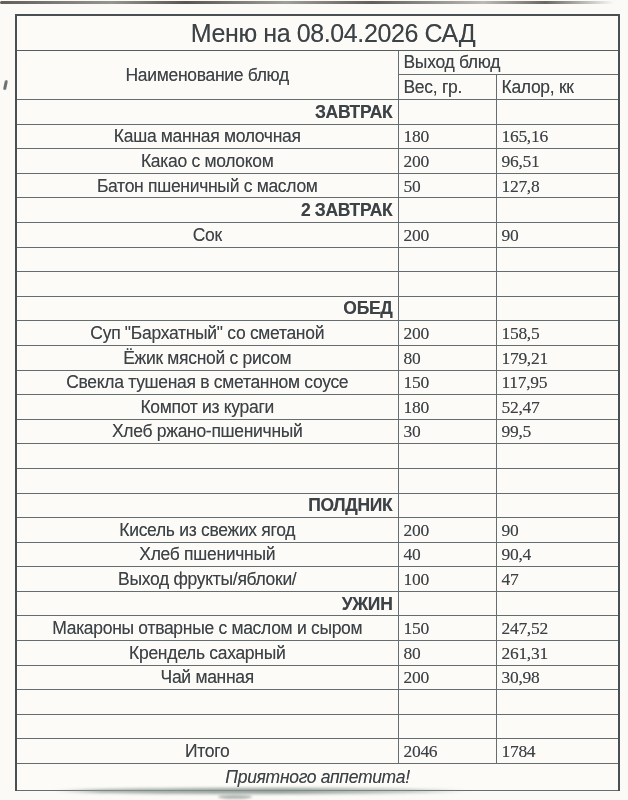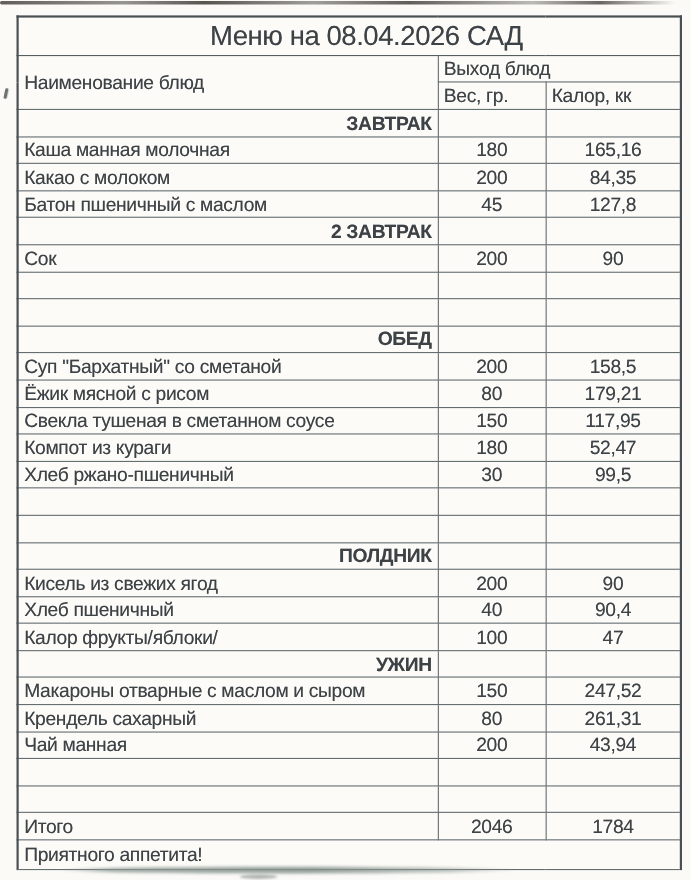--- a/index.html
+++ b/index.html
@@ -65,32 +65,33 @@
   tr.title-row td {
     height: 34px;
     text-align: center;
     font-size: 25px;
     letter-spacing: -0.4px;
     border-color: #565e60;
     padding-left: 36px;
   }
   tr.hdr-row-1 td { height: 23px; }
   tr.hdr-row-2 td { height: 24px; }
-  .name-hdr { text-align: left; margin-left: 44px; }
+  .name-hdr { text-align: center; margin-left: 44px; }
   .out-hdr  { text-align: left; }
   .sub-hdr  { text-align: left; }
 
   tbody tr { height: 24.6px; }
-  td.col-name { text-align: left; }
-  td.col-num  { text-align: center; }
+  td.col-name { text-align: center; }
+  td.col-num  { text-align: left; font-family: Liberation Serif, serif; }
   tr.row-section td.col-name { text-align: right; font-weight: 700; }
 
   tfoot tr td {
     height: 26px;
-    text-align: left;
+    text-align: center;
+    font-style: italic;
     font-size: 18px;
     border-left-color: #565e60; border-right-color: #565e60;
   }
 </style>
 </head>
 <body>
 
 <div class="page">
   <div class="scan-line-top"></div>
   <div class="scan-mark-left"></div>
@@ -121,25 +122,25 @@
           <td class="col-num"></td>
         </tr>
         <tr class="row-item">
           <td class="col-name">Каша манная молочная</td>
           <td class="col-num">180</td>
           <td class="col-num">165,16</td>
         </tr>
         <tr class="row-item">
           <td class="col-name">Какао с молоком</td>
           <td class="col-num">200</td>
-          <td class="col-num">84,35</td>
+          <td class="col-num">96,51</td>
         </tr>
         <tr class="row-item">
           <td class="col-name">Батон пшеничный с маслом</td>
-          <td class="col-num">45</td>
+          <td class="col-num">50</td>
           <td class="col-num">127,8</td>
         </tr>
         <tr class="row-section">
           <td class="col-name">2 ЗАВТРАК</td>
           <td class="col-num"></td>
           <td class="col-num"></td>
         </tr>
         <tr class="row-item">
           <td class="col-name">Сок</td>
           <td class="col-num">200</td>
@@ -204,21 +205,21 @@
           <td class="col-name">Кисель из свежих ягод</td>
           <td class="col-num">200</td>
           <td class="col-num">90</td>
         </tr>
         <tr class="row-item">
           <td class="col-name">Хлеб пшеничный</td>
           <td class="col-num">40</td>
           <td class="col-num">90,4</td>
         </tr>
         <tr class="row-item">
-          <td class="col-name">Калор фрукты/яблоки/</td>
+          <td class="col-name">Выход фрукты/яблоки/</td>
           <td class="col-num">100</td>
           <td class="col-num">47</td>
         </tr>
         <tr class="row-section">
           <td class="col-name">УЖИН</td>
           <td class="col-num"></td>
           <td class="col-num"></td>
         </tr>
         <tr class="row-item">
           <td class="col-name">Макароны отварные с маслом и сыром</td>
@@ -226,21 +227,21 @@
           <td class="col-num">247,52</td>
         </tr>
         <tr class="row-item">
           <td class="col-name">Крендель сахарный</td>
           <td class="col-num">80</td>
           <td class="col-num">261,31</td>
         </tr>
         <tr class="row-item">
           <td class="col-name">Чай манная</td>
           <td class="col-num">200</td>
-          <td class="col-num">43,94</td>
+          <td class="col-num">30,98</td>
         </tr>
         <tr class="row-empty">
           <td class="col-name"></td>
           <td class="col-num"></td>
           <td class="col-num"></td>
         </tr>
         <tr class="row-empty">
           <td class="col-name"></td>
           <td class="col-num"></td>
           <td class="col-num"></td>

